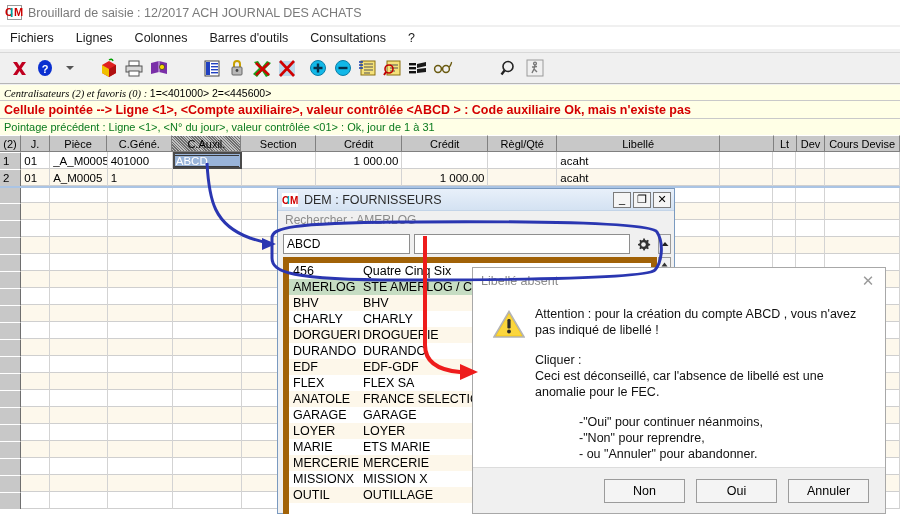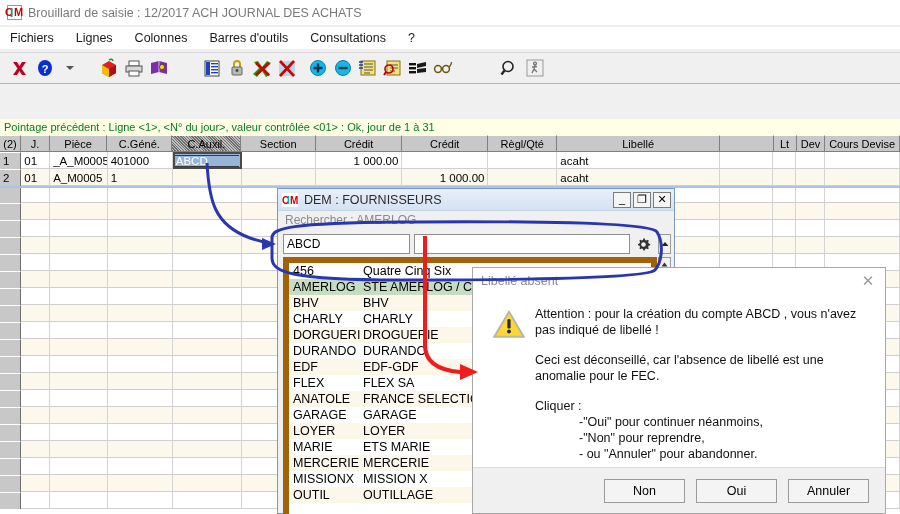--- a/index.html
+++ b/index.html
@@ -327,20 +327,25 @@
       <svg width="18" height="18" viewBox="0 0 18 18">
         <rect x="1" y="1" width="16" height="16" fill="#f0f0f0" stroke="#9a9a9a"></rect>
         <g stroke="#777" stroke-width="1.4" fill="none">
           <circle cx="9" cy="4.5" r="1.4"></circle>
           <path d="M9 6 L8 10 L6 14 M8 10 L11 13 M6 8 L11 7.5"></path>
         </g>
       </svg>
     </span>
   </div>
 
+  <div class="infobar" id="bar-centr">
+    <b>Centralisateurs (2) et favoris (0) :</b>
+    <span class="vals">1=&lt;401000&gt;      2=&lt;445600&gt;</span>
+  </div>
+  <div class="infobar" id="bar-red">Cellule pointée --&gt; Ligne &lt;1&gt;, &lt;Compte auxiliaire&gt;, valeur contrôlée &lt;ABCD   &gt; : Code auxiliaire Ok, mais n'existe pas</div>
   <div class="infobar" id="bar-green">Pointage précédent  :  Ligne &lt;1&gt;, &lt;N° du jour&gt;, valeur contrôlée &lt;01&gt; :  Ok, jour de 1 à 31</div>
 
   <div id="grid">
     <div id="gridhead">
         <div class="hc" style="width: 22px;">(2)</div>
         <div class="hc" style="width: 30px;">J.</div>
         <div class="hc" style="width: 60px;">Pièce</div>
         <div class="hc" style="width: 68px;">C.Géné.</div>
         <div class="hc sel" style="width: 72px;">C.Auxil.</div>
         <div class="hc" style="width: 78px;">Section</div>
@@ -809,22 +814,22 @@
       <div id="msg-icon">
         <svg width="32" height="29" viewBox="0 0 32 29">
           <path d="M16 1.5 L31 27 L1 27 Z" fill="#f7c915" stroke="#b4b4b4" stroke-width="1.6"></path>
           <path d="M16 4 L28.5 25.5 L3.5 25.5 Z" fill="#fbd63d"></path>
           <rect x="14.4" y="9" width="3.2" height="9.5" rx="1.3" fill="#2b2b2b"></rect>
           <circle cx="16" cy="21.5" r="1.9" fill="#2b2b2b"></circle>
         </svg>
       </div>
       <div id="msg-text">
         <p>Attention : pour la création du compte ABCD , vous n'avez pas indiqué de libellé !</p>
+        <p style="margin-bottom:0">Cliquer :</p>
         <p>Ceci est déconseillé, car l'absence de libellé est une anomalie pour le FEC.</p>
-        <p style="margin-bottom:0">Cliquer :</p>
         <div class="ind">-"Oui" pour continuer néanmoins,</div>
         <div class="ind">-"Non" pour reprendre,</div>
         <div class="ind">- ou "Annuler" pour abandonner.</div>
       </div>
     </div>
     <div id="msg-foot">
       <span class="mbtn">Non</span>
       <span class="mbtn">Oui</span>
       <span class="mbtn">Annuler</span>
     </div>

